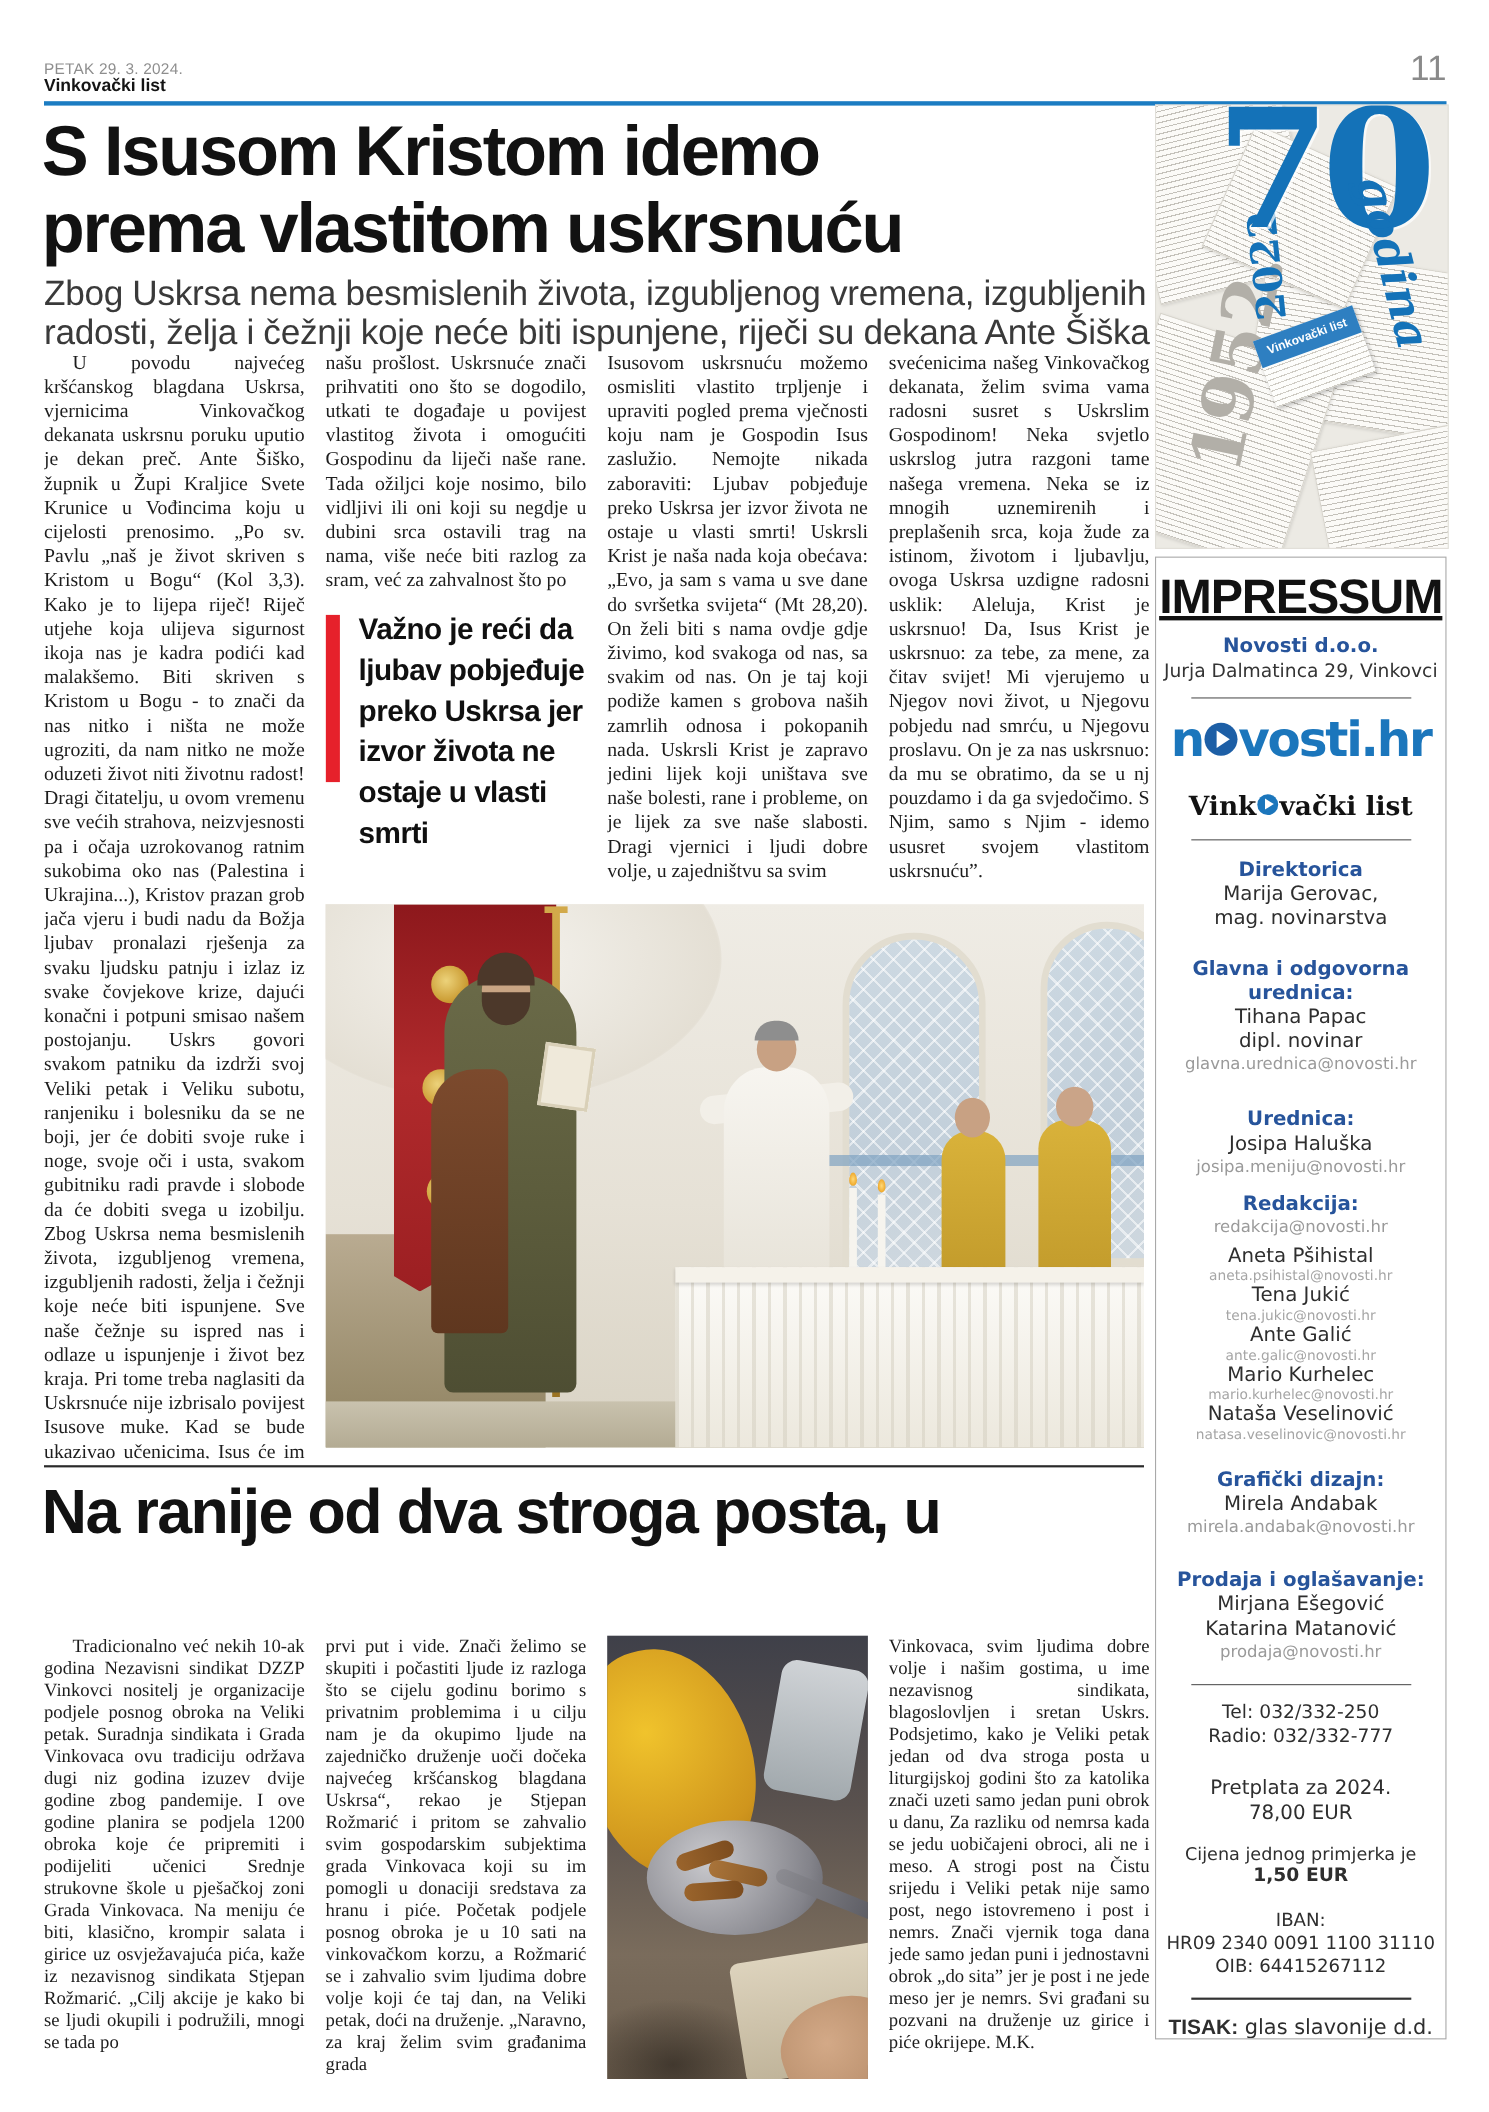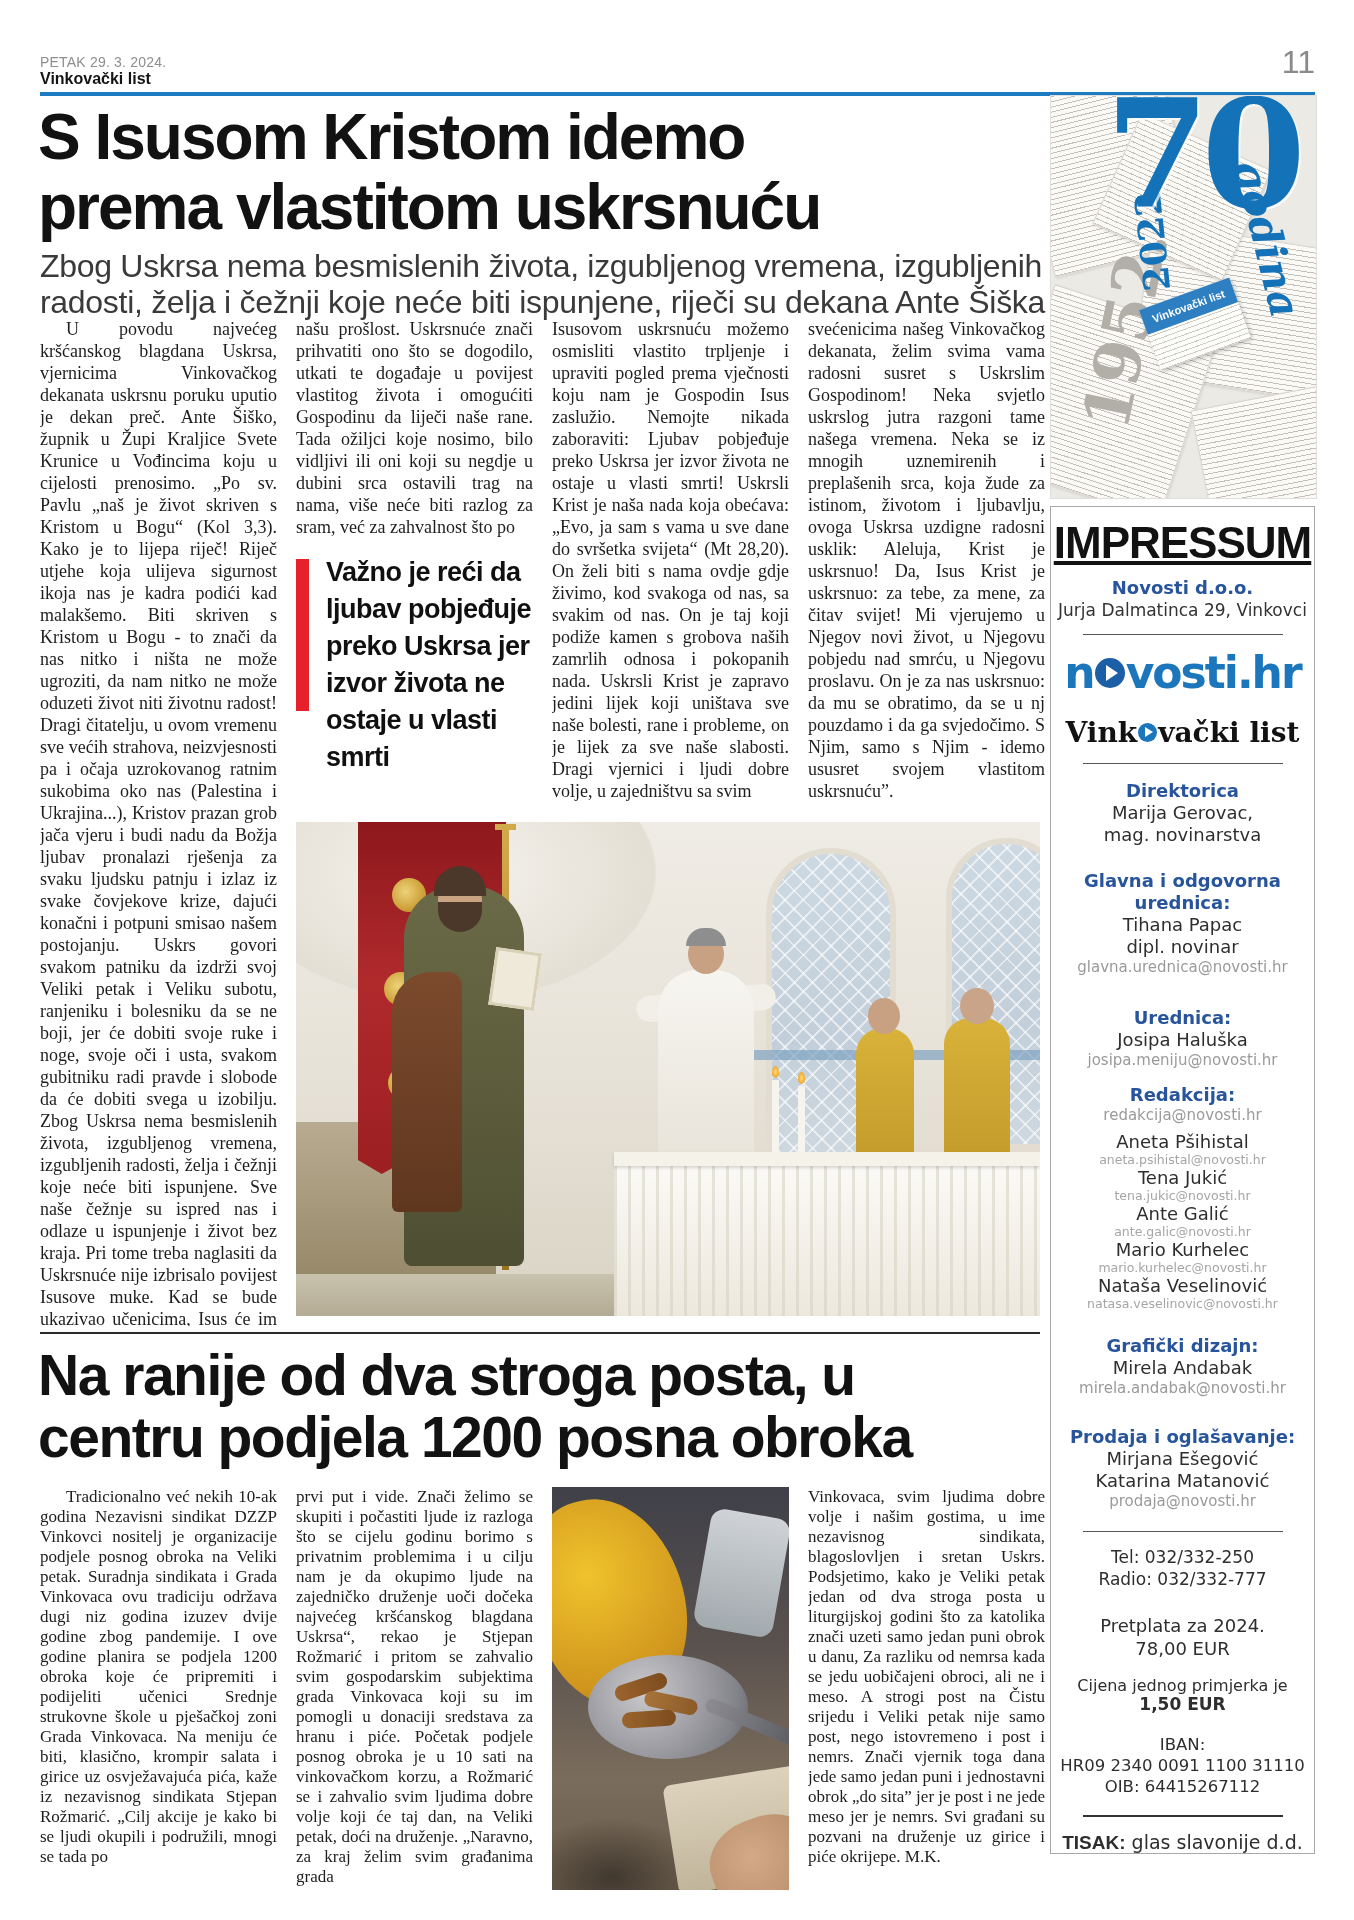--- a/index.html
+++ b/index.html
@@ -145,21 +145,21 @@
              color:#121212;line-height:48px;text-decoration:underline;}
   .navy{color:#27549b;font-weight:bold;}
   .imp-co{font-size:18px;margin-top:10px;}
   .imp-addr{font-size:17px;color:#333;margin-top:2px;}
   .hrline{width:200px;margin:14px auto 0 auto;border-top:1px solid #555;}
   .nlogo{margin-top:14px;font-family:"DejaVu Sans",sans-serif;font-weight:bold;font-size:44px;
          letter-spacing:-2px;color:#1b76bc;line-height:48px;}
   .play{display:inline-block;width:30px;height:30px;border-radius:50%;background:#1d5fa6;position:relative;margin:0 1px;}
   .play::after{content:"";position:absolute;left:11px;top:7px;border-left:12px solid #fff;
                border-top:8px solid transparent;border-bottom:8px solid transparent;}
-  .vlogo{margin-top:20px;font-family:"DejaVu Serif",serif;font-weight:bold;font-size:28px;color:#121212;line-height:32px;}
+  .vlogo{margin-top:20px;font-family:"DejaVu Serif",serif;font-weight:bold;font-size:24px;color:#121212;line-height:32px;}
   .playsm{display:inline-block;width:19px;height:19px;border-radius:50%;background:#1b76bc;position:relative;margin:0 1px;}
   .playsm::after{content:"";position:absolute;left:7px;top:4px;border-left:8px solid #fff;
                  border-top:5.5px solid transparent;border-bottom:5.5px solid transparent;}
   .sec-label{font-size:18px;line-height:22px;}
   .sec-name{font-size:18px;line-height:22px;color:#2e2e2e;}
   .sec-email{font-size:15px;line-height:19px;color:#9a9a9a;}
   .staff-name{font-size:18px;line-height:21px;}
   .staff-email{font-size:12.5px;line-height:15px;color:#a5a5a5;}
   .mt-direk{margin-top:16px;} .mt-glavna{margin-top:24px;} .mt-ured{margin-top:30px;}
   .mt-redak{margin-top:14px;} .mt-staff{margin-top:6px;} .mt-graf{margin-top:24px;} .mt-prod{margin-top:28px;}
@@ -224,21 +224,20 @@
     <div class="p1-candle p1-ca2"></div>
     <div class="p1-flame p1-fl1"></div>
     <div class="p1-flame p1-fl2"></div>
     <div class="p1-altar"></div>
     <div class="p1-altar-edge"></div>
   </div>
 
   <div class="art-divider"></div>
 
   <div class="h2line h2a">Na ranije od dva stroga posta, u</div>
-  <div class="h2line h2b">centru podjela 1200 posna obroka</div>
 
   <div class="a2col a2c1 indent">Tradicionalno već nekih 10-ak godina Nezavisni sindikat DZZP Vinkovci nositelj je organizacije podjele posnog obroka na Veliki petak. Suradnja sindikata i Grada Vinkovaca ovu tradiciju održava dugi niz godina izuzev dvije godine zbog pandemije. I ove godine planira se podjela 1200 obroka koje će pripremiti i podijeliti učenici Srednje strukovne škole u pješačkoj zoni Grada Vinkovaca. Na meniju će biti, klasično, krompir salata i girice uz osvježavajuća pića, kaže iz nezavisnog sindikata Stjepan Rožmarić. „Cilj akcije je kako bi se ljudi okupili i podružili, mnogi se tada po</div>
   <div class="a2col a2c2">prvi put i vide. Znači želimo se skupiti i počastiti ljude iz razloga što se cijelu godinu borimo s privatnim problemima i u cilju nam je da okupimo ljude na zajedničko druženje uoči dočeka najvećeg kršćanskog blagdana Uskrsa“, rekao je Stjepan Rožmarić i pritom se zahvalio svim gospodarskim subjektima grada Vinkovaca koji su im pomogli u donaciji sredstava za hranu i piće. Početak podjele posnog obroka je u 10 sati na vinkovačkom korzu, a Rožmarić se i zahvalio svim ljudima dobre volje koji će taj dan, na Veliki petak, doći na druženje. „Naravno, za kraj želim svim građanima grada</div>
 
   <div class="photo2">
     <div class="p2-bag"></div>
     <div class="p2-jug"></div>
     <div class="p2-shadow"></div>
     <div class="p2-scoop"></div>
     <div class="p2-fish p2-f1"></div>

